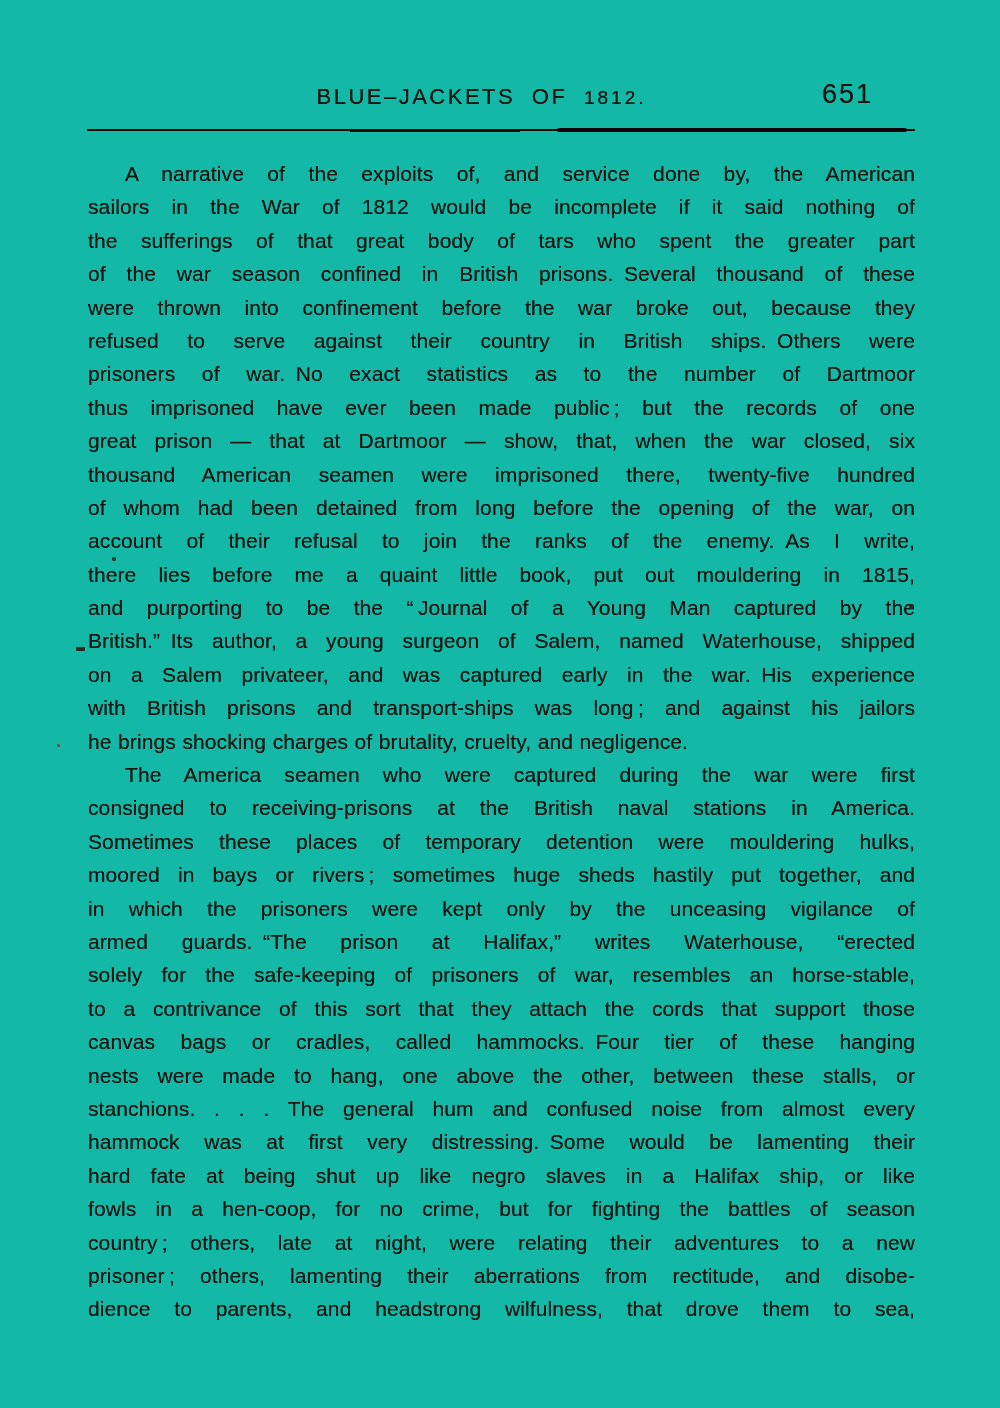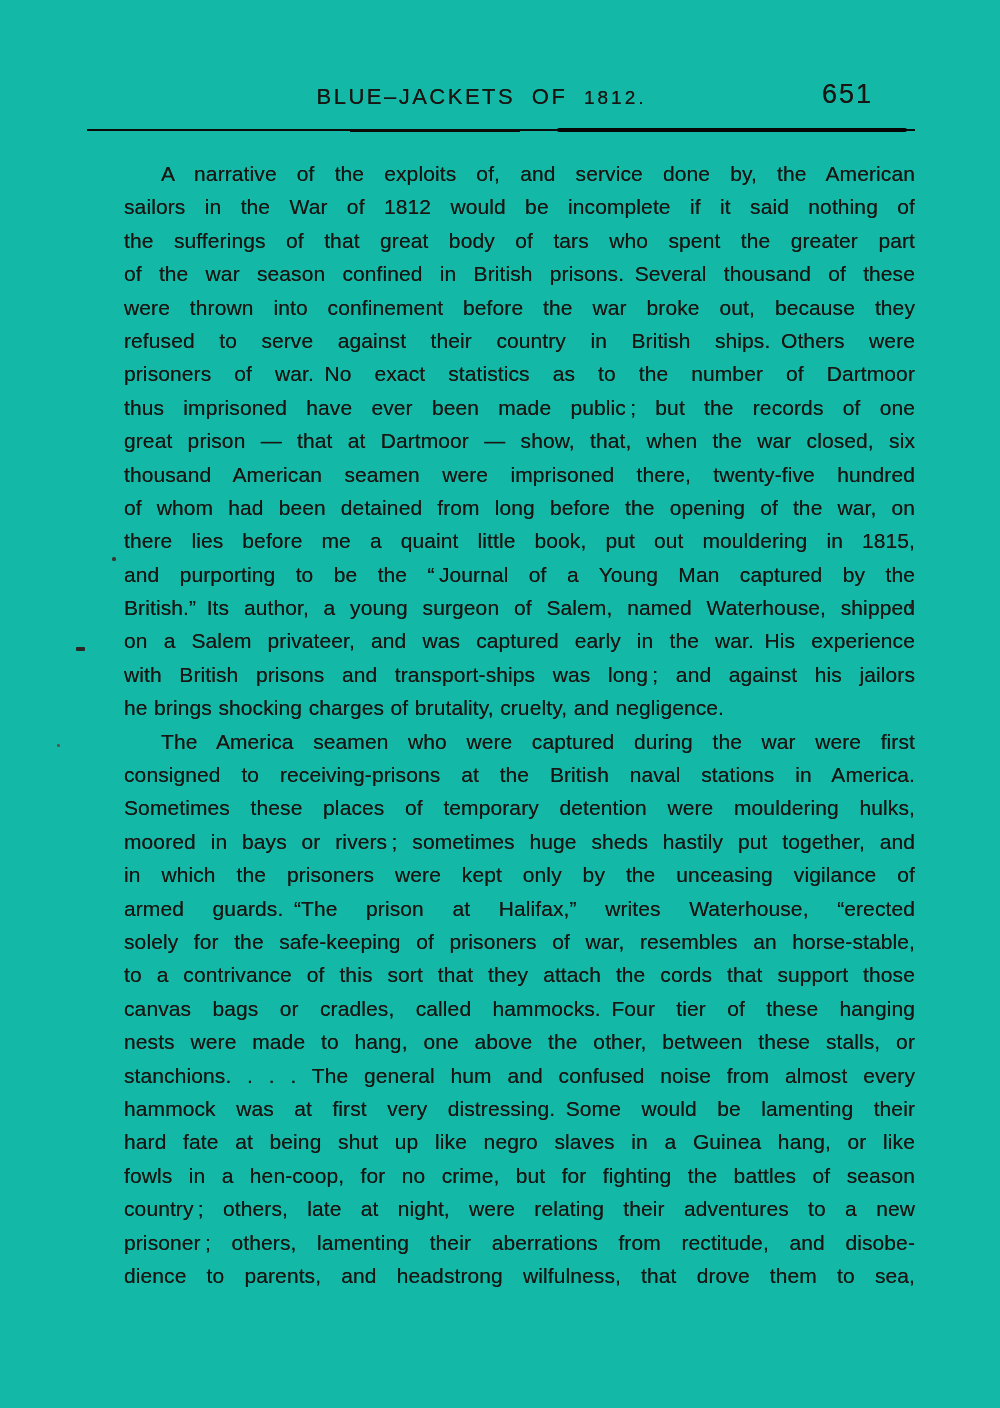--- a/index.html
+++ b/index.html
@@ -59,21 +59,20 @@
     word-spacing: 0.6px;
     text-shadow: 0 0 0.55px rgba(24,21,18,0.75);
   }
   .line {
     height: 33.4px;
     line-height: 33.4px;
     text-align: justify;
     text-align-last: justify;
     overflow: hidden;
     white-space: nowrap;
-    margin-left: 36px;
   }
   .line.indent { text-indent: 37px; }
   .paragraph.short-last .line:last-child { text-align-last: left; }
   
   .speck { position: absolute; background: #2a2724; border-radius: 40%; }
   .speck.s1 { left: 909px; top: 604px; width: 5px; height: 5px; }
   .speck.s2 { left: 76px;  top: 647px; width: 9px; height: 4px; border-radius: 1px; }
   .speck.s3 { left: 57px;  top: 744px; width: 3px; height: 3px; background: #555; }
   .speck.s4 { left: 112px; top: 557px; width: 4px; height: 4px; background: #3a3632; }
 </style>
@@ -97,41 +96,42 @@
         <div class="line">sailors in the War of 1812 would be incomplete if it said nothing of</div>
         <div class="line">the sufferings of that great body of tars who spent the greater part</div>
         <div class="line">of the war season confined in British prisons. Several thousand of these</div>
         <div class="line">were thrown into confinement before the war broke out, because they</div>
         <div class="line">refused to serve against their country in British ships. Others were</div>
         <div class="line">prisoners of war. No exact statistics as to the number of Dartmoor</div>
         <div class="line">thus imprisoned have ever been made public ; but the records of one</div>
         <div class="line">great prison — that at Dartmoor — show, that, when the war closed, six</div>
         <div class="line">thousand American seamen were imprisoned there, twenty-five hundred</div>
         <div class="line">of whom had been detained from long before the opening of the war, on</div>
+        <div class="line">account of their refusal to join the ranks of the enemy. As I write,</div>
         <div class="line">there lies before me a quaint little book, put out mouldering in 1815,</div>
         <div class="line">and purporting to be the “ Journal of a Young Man captured by the</div>
         <div class="line">British.” Its author, a young surgeon of Salem, named Waterhouse, shipped</div>
         <div class="line">on a Salem privateer, and was captured early in the war. His experience</div>
         <div class="line">with British prisons and transport-ships was long ; and against his jailors</div>
         <div class="line">he brings shocking charges of brutality, cruelty, and negligence.</div>
       </div>
       <div class="paragraph">
         <div class="line indent">The America seamen who were captured during the war were first</div>
         <div class="line">consigned to receiving-prisons at the British naval stations in America.</div>
         <div class="line">Sometimes these places of temporary detention were mouldering hulks,</div>
         <div class="line">moored in bays or rivers ; sometimes huge sheds hastily put together, and</div>
         <div class="line">in which the prisoners were kept only by the unceasing vigilance of</div>
         <div class="line">armed guards. “The prison at Halifax,” writes Waterhouse, “erected</div>
         <div class="line">solely for the safe-keeping of prisoners of war, resembles an horse-stable,</div>
         <div class="line">to a contrivance of this sort that they attach the cords that support those</div>
         <div class="line">canvas bags or cradles, called hammocks. Four tier of these hanging</div>
         <div class="line">nests were made to hang, one above the other, between these stalls, or</div>
         <div class="line">stanchions. . . . The general hum and confused noise from almost every</div>
         <div class="line">hammock was at first very distressing. Some would be lamenting their</div>
-        <div class="line">hard fate at being shut up like negro slaves in a Guinea hang, or like</div>
+        <div class="line">hard fate at being shut up like negro slaves in a Halifax ship, or like</div>
         <div class="line">fowls in a hen-coop, for no crime, but for fighting the battles of season</div>
         <div class="line">country ; others, late at night, were relating their adventures to a new</div>
         <div class="line">prisoner ; others, lamenting their aberrations from rectitude, and disobe-</div>
         <div class="line">dience to parents, and headstrong wilfulness, that drove them to sea,</div>
       </div>
     </div>
 
   <div class="speck s1"></div>
   <div class="speck s2"></div>
   <div class="speck s3"></div>

